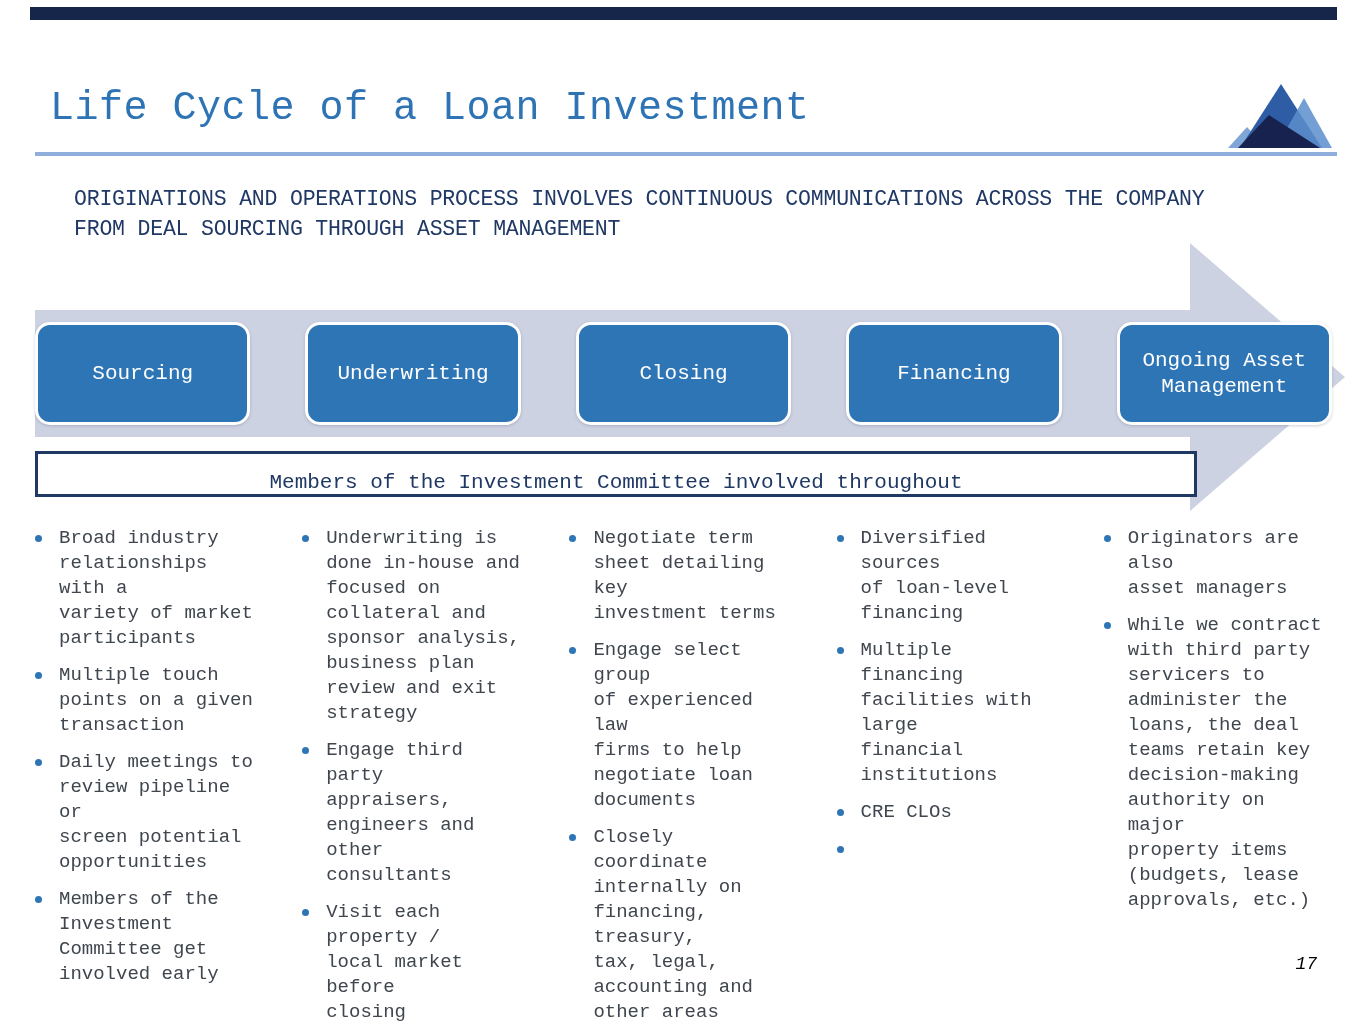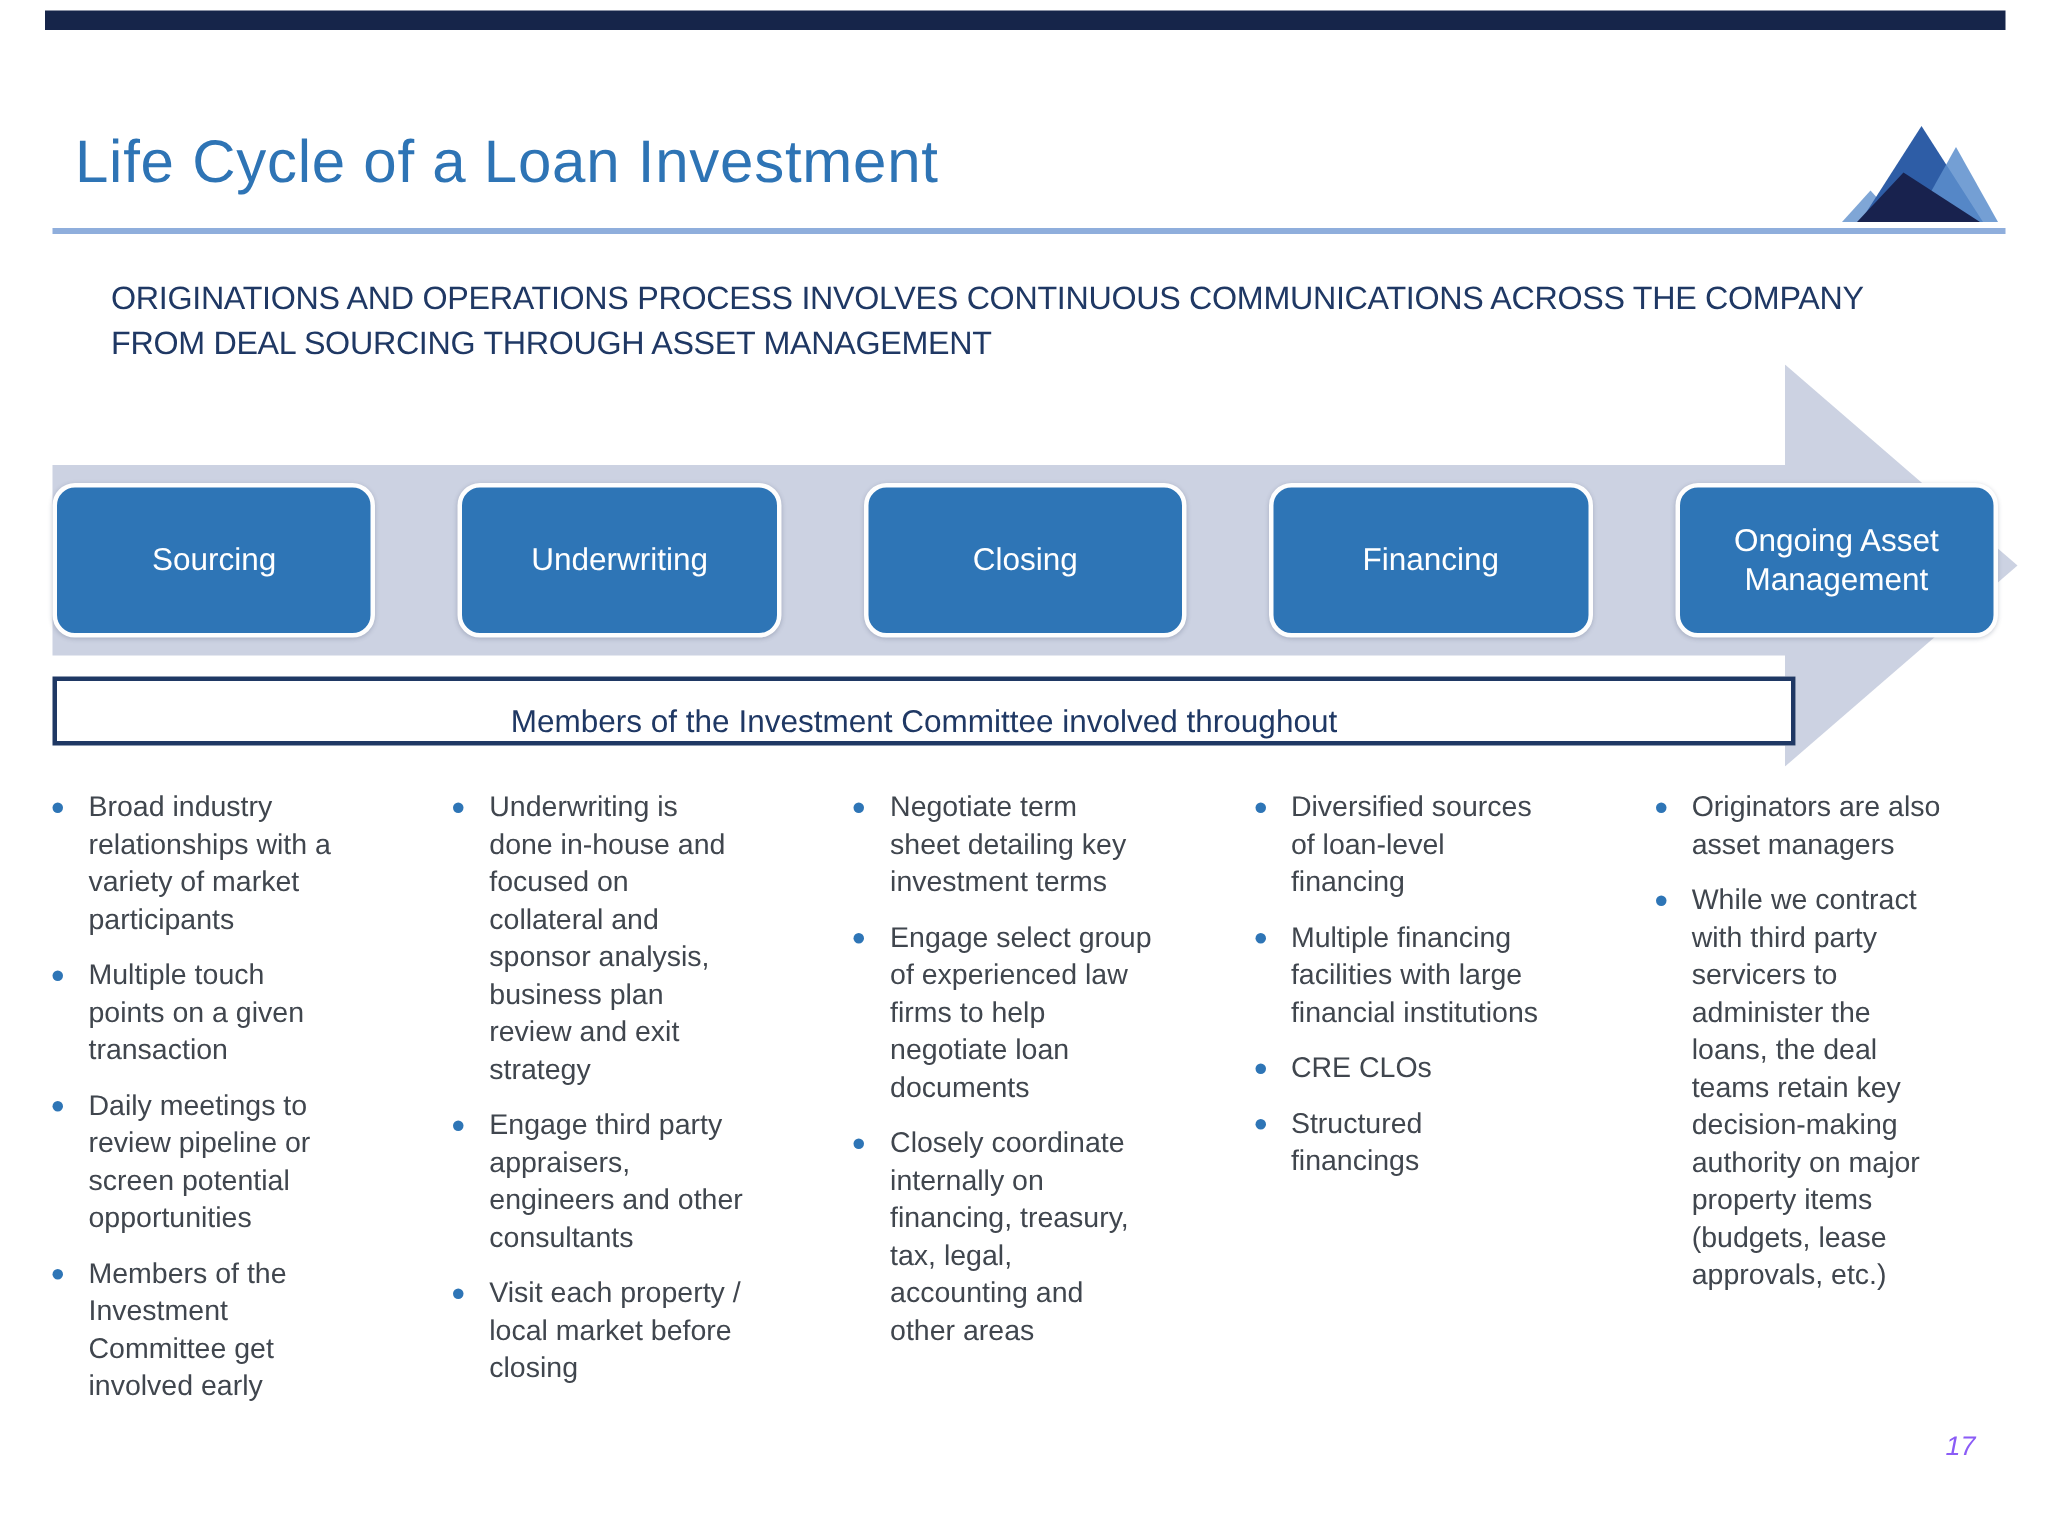--- a/index.html
+++ b/index.html
@@ -1,18 +1,18 @@
 <!DOCTYPE html>
 <html><head>
 <meta charset="utf-8">
 <style>
   html,body{margin:0;padding:0;background:#ffffff;}
   .slide{
     position:relative;width:1365px;height:1024px;overflow:hidden;background:#ffffff;
-    font-family:Liberation Sans, sans-serif;
+    font-family:Liberation Mono, monospace;
   }
   .top-bar{position:absolute;left:30px;top:7px;width:1307px;height:13px;background:#16254a;}
   .title{
     position:absolute;left:50px;top:86px;font-size:40px;font-weight:400;color:#2e74b5;
     letter-spacing:.5px;white-space:nowrap;margin:0;
   }
   .logo{position:absolute;left:1228px;top:82px;}
   .title-rule{position:absolute;left:35px;top:152px;width:1302px;height:4px;background:#8faedc;}
   .subtitle{
     position:absolute;left:50px;top:184px;width:1280px;color:#1f3864;font-size:21.5px;
@@ -39,21 +39,21 @@
   
   .columns{
     position:absolute;left:35px;top:526px;width:1297px;
     display:grid;grid-template-columns:repeat(5,1fr);column-gap:39px;
   }
   .col{list-style:none;margin:0;padding:0;}
   .bullet{display:grid;grid-template-columns:24px 1fr;margin:0 0 12px 0;}
   .dot{width:7px;height:7px;border-radius:50%;background:#2e75b6;margin-top:9px;}
   .btext{color:#40464e;font-size:19px;line-height:25px;white-space:pre-line;}
   .pagenum{
-    position:absolute;right:48px;top:954px;color:#8b5cf6;font-size:18px;font-style:italic;
+    position:absolute;right:48px;top:954px;color:#000000;font-size:18px;font-style:italic;
   }
 </style>
 </head>
 <body>
 
 <div class="slide">
 
   <div class="top-bar"></div>
 
   <h1 class="title">Life Cycle of a Loan Investment</h1>
@@ -184,22 +184,20 @@
           <span class="btext">Multiple financing
 facilities with large
 financial institutions</span>
         </li>
         <li class="bullet">
           <span class="dot"></span>
           <span class="btext">CRE CLOs</span>
         </li>
         <li class="bullet">
           <span class="dot"></span>
-          <span class="btext">Structured
-financings</span>
         </li>
       </ul>
       <ul class="col">
         <li class="bullet">
           <span class="dot"></span>
           <span class="btext">Originators are also
 asset managers</span>
         </li>
         <li class="bullet">
           <span class="dot"></span>

